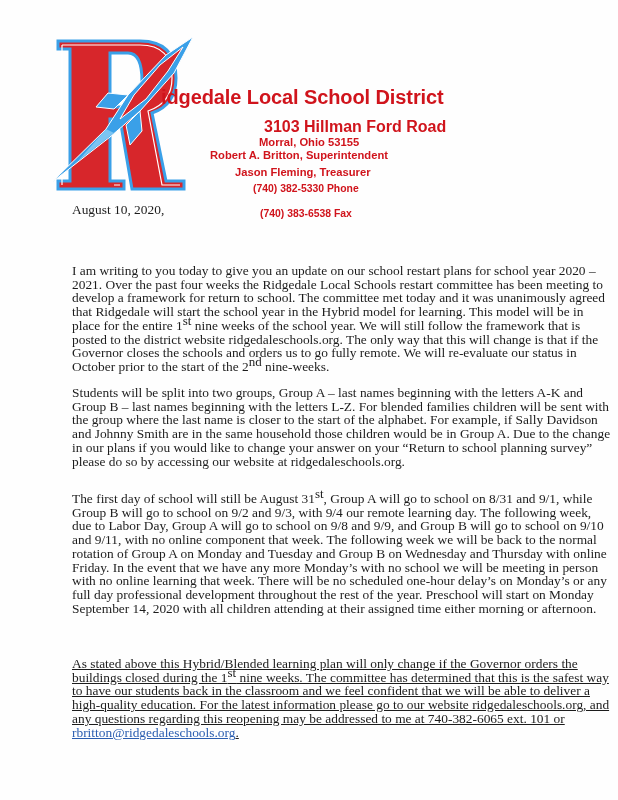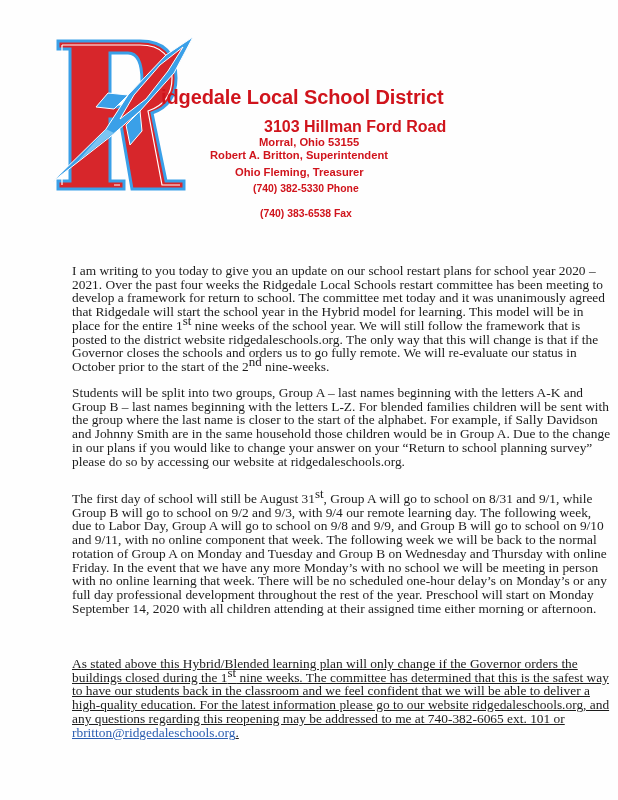--- a/index.html
+++ b/index.html
@@ -45,24 +45,25 @@
       <path d="M80 62 L60 60 L48 74 L66 76 Z" fill="#3aa0e8" stroke="#ffffff" stroke-width="1"></path>
       <path d="M92 78 L94 98 L82 112 L78 92 Z" fill="#3aa0e8" stroke="#ffffff" stroke-width="1"></path>
       <path d="M58 96 L30 128 L66 100 Z" fill="#7cc4f2"></path>
     </g>
   </svg>
 
   <div class="lh lh-title">idgedale Local School District</div>
   <div class="lh lh-addr1">3103 Hillman Ford Road</div>
   <div class="lh lh-addr2">Morral, Ohio 53155</div>
   <div class="lh lh-sup">Robert A. Britton, Superintendent</div>
-  <div class="lh lh-tre">Ohio Fleming, Treasurer</div>
+  <div class="lh lh-tre">Jason Fleming, Treasurer</div>
   <div class="lh lh-ph">(740) 382-5330 Phone</div>
   <div class="lh lh-fax">(740) 383-6538 Fax</div>
 
+  <div class="body-text date">August 10, 2020,</div>
 
   <div class="body-text p1">
     <p><span>I am writing to you today to give you an update on our school restart plans for school year 2020 – 2021. Over the past four weeks the Ridgedale Local Schools restart committee has been meeting to develop a framework for return to school. The committee met today and it was unanimously agreed that Ridgedale will start the school year in the Hybrid model for learning. This model will be in place for the entire 1</span><sup>st</sup><span> nine weeks of the school year. We will still follow the framework that is posted to the district website ridgedaleschools.org. The only way that this will change is that if the Governor closes the schools and orders us to go fully remote. We will re-evaluate our status in October prior to the start of the 2</span><sup>nd</sup><span> nine-weeks.</span></p>
   </div>
 
   <div class="body-text p2">
     <p>Students will be split into two groups, Group A – last names beginning with the letters A-K and Group B – last names beginning with the letters L-Z. For blended families children will be sent with the group where the last name is closer to the start of the alphabet. For example, if Sally Davidson and Johnny Smith are in the same household those children would be in Group A. Due to the change in our plans if you would like to change your answer on your “Return to school planning survey” please do so by accessing our website at ridgedaleschools.org.</p>
   </div>
 
   <div class="body-text p3">

